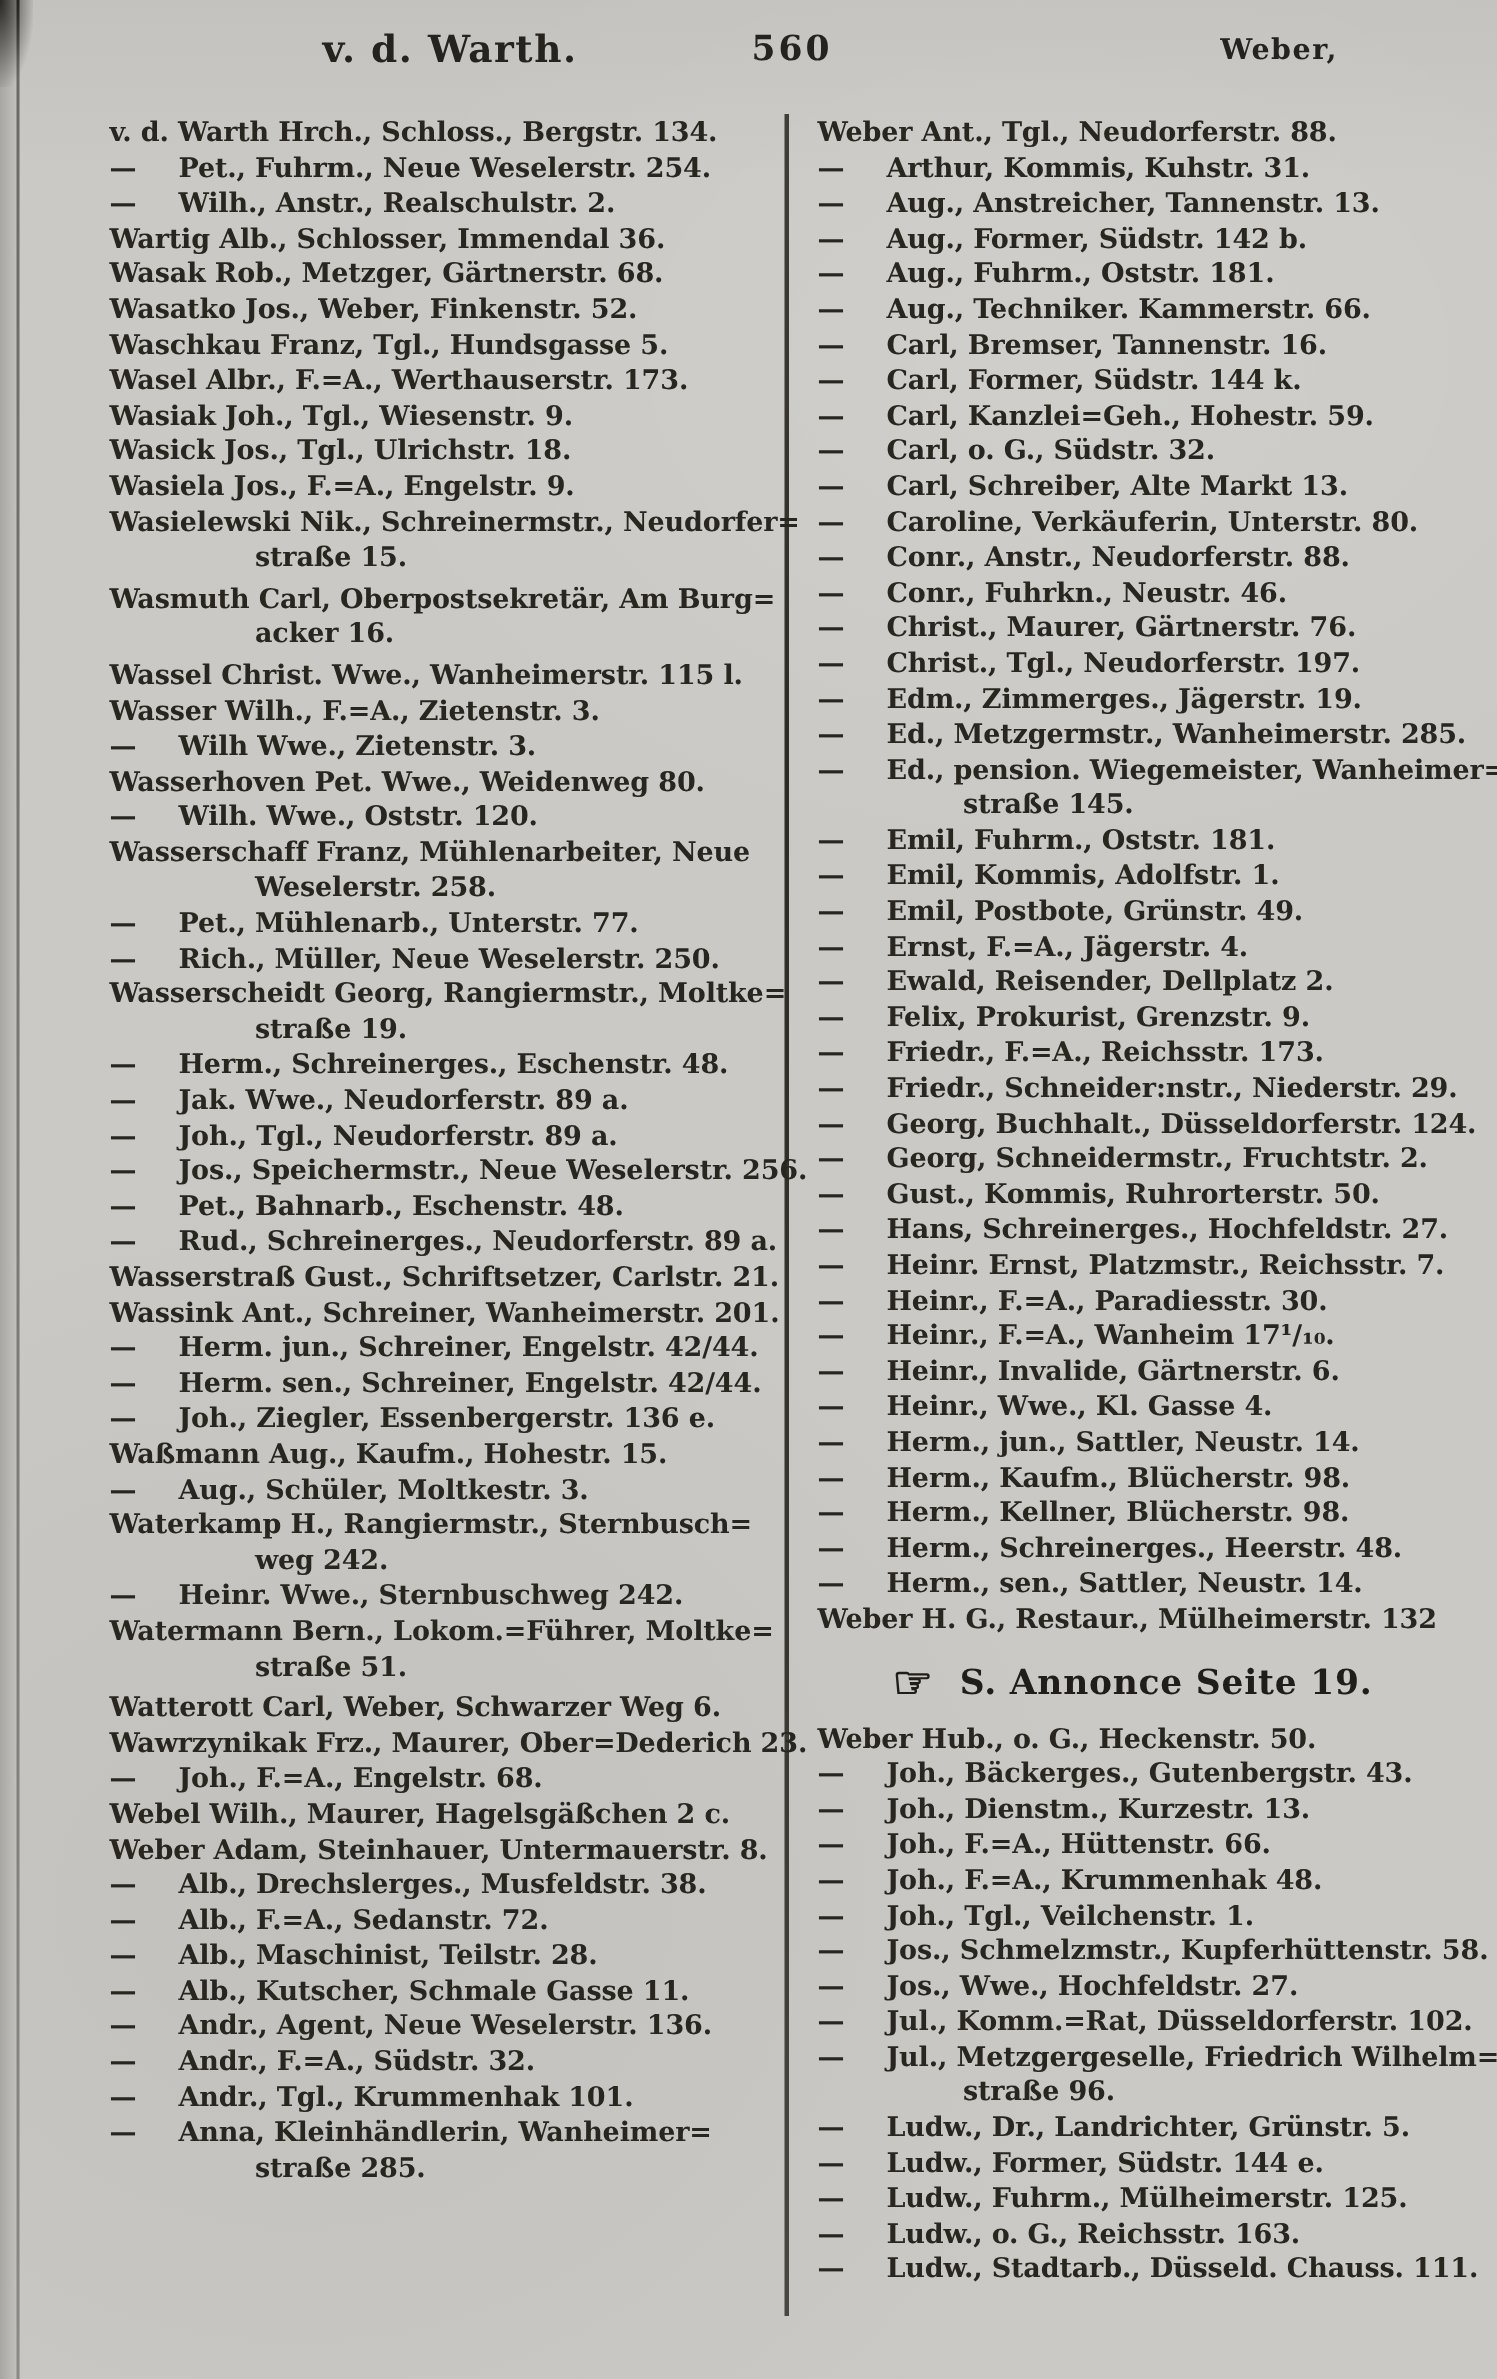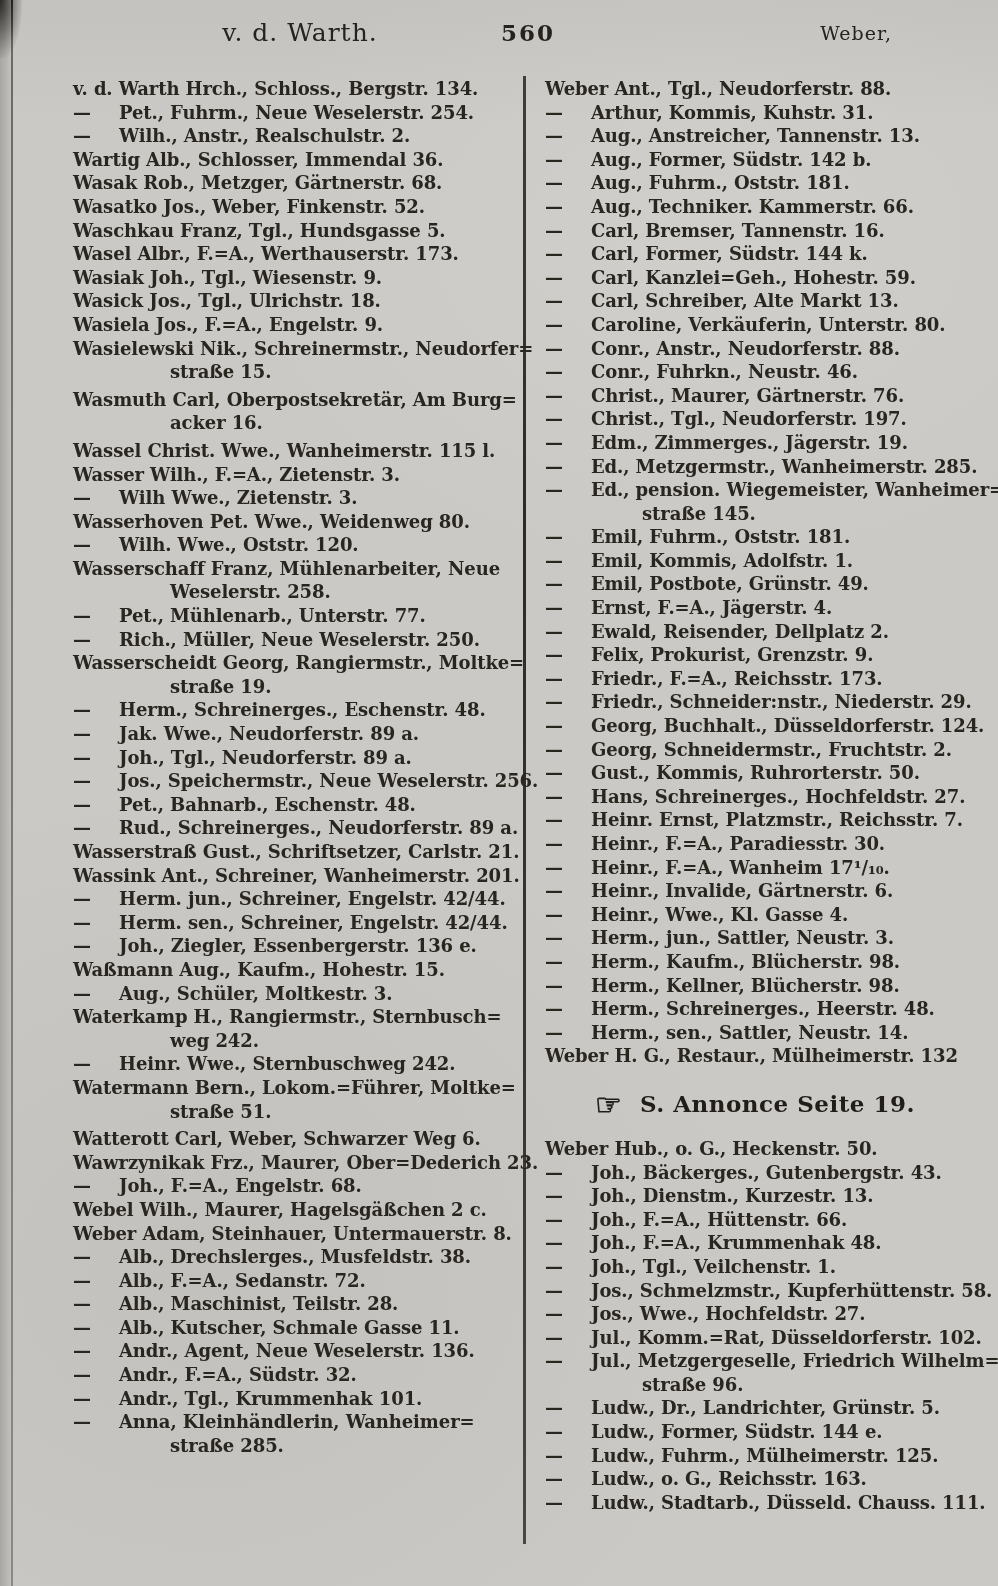--- a/index.html
+++ b/index.html
@@ -25,21 +25,21 @@
     position:absolute;left:11px;top:0;width:2px;height:100%;
     background:linear-gradient(180deg,#2f2e2c,#6b6a66 40px,#7d7c78 60%,#8a8985);
   }
   .scan-corner{
     position:absolute;left:0;top:0;width:22px;height:58px;
     background:radial-gradient(ellipse at 0% 0%, rgba(20,18,16,0.85), rgba(20,18,16,0) 75%);
   }
 
   .header-item{
     position:absolute;top:16px;height:34px;line-height:34px;
-    color:#26221e;font-weight:normal;white-space:nowrap;
+    color:#26221e;font-weight:bold;white-space:nowrap;
   }
   .hdr-left{left:170px;width:260px;text-align:center;font-size:25px;letter-spacing:1px;}
   .hdr-num{left:468px;width:120px;text-align:center;font-size:23px;font-weight:bold;letter-spacing:2px;}
   .hdr-right{left:652px;width:240px;text-align:right;font-size:19px;letter-spacing:1px;}
 
   .column-divider{
     position:absolute;left:523px;top:76px;width:3px;height:1468px;
     background:linear-gradient(180deg,#413e3a,#2e2b27 30%,#3a3733 70%,#4a4743);
   }
 
@@ -51,21 +51,21 @@
   .col-right{left:545px;width:440px;}
 
   .entry{line-height:23.6px;white-space:nowrap;}
   .entry .dash{display:inline-block;width:46px;}
   .entry .cont{display:block;margin-left:97px;white-space:nowrap;}
   .entry.sp{margin-bottom:4px;}
 
   .annonce{
     margin:13px 0 9px 0;padding-left:50px;
     font-size:23px;font-weight:bold;color:#211d18;
-    line-height:46px;white-space:nowrap;letter-spacing:0.5px;
+    line-height:33px;white-space:nowrap;letter-spacing:0.5px;
   }
   .annonce .manicule{
     font-size:30px;vertical-align:-3px;margin-right:18px;letter-spacing:0;
   }
 </style>
 </head>
 <body style="background: rgb(202, 201, 197); color: rgb(41, 37, 31);">
 
 <div class="paper-tone"></div>
 <div class="scan-edge"></div>
@@ -136,20 +136,21 @@
   <div>
       <div class="entry"><span>Weber Ant., Tgl., Neudorferstr. 88.</span></div>
       <div class="entry"><span class="dash">—</span><span>Arthur, Kommis, Kuhstr. 31.</span></div>
       <div class="entry"><span class="dash">—</span><span>Aug., Anstreicher, Tannenstr. 13.</span></div>
       <div class="entry"><span class="dash">—</span><span>Aug., Former, Südstr. 142 b.</span></div>
       <div class="entry"><span class="dash">—</span><span>Aug., Fuhrm., Oststr. 181.</span></div>
       <div class="entry"><span class="dash">—</span><span>Aug., Techniker. Kammerstr. 66.</span></div>
       <div class="entry"><span class="dash">—</span><span>Carl, Bremser, Tannenstr. 16.</span></div>
       <div class="entry"><span class="dash">—</span><span>Carl, Former, Südstr. 144 k.</span></div>
       <div class="entry"><span class="dash">—</span><span>Carl, Kanzlei=Geh., Hohestr. 59.</span></div>
+      <div class="entry"><span class="dash">—</span><span>Carl, o. G., Südstr. 32.</span></div>
       <div class="entry"><span class="dash">—</span><span>Carl, Schreiber, Alte Markt 13.</span></div>
       <div class="entry"><span class="dash">—</span><span>Caroline, Verkäuferin, Unterstr. 80.</span></div>
       <div class="entry"><span class="dash">—</span><span>Conr., Anstr., Neudorferstr. 88.</span></div>
       <div class="entry"><span class="dash">—</span><span>Conr., Fuhrkn., Neustr. 46.</span></div>
       <div class="entry"><span class="dash">—</span><span>Christ., Maurer, Gärtnerstr. 76.</span></div>
       <div class="entry"><span class="dash">—</span><span>Christ., Tgl., Neudorferstr. 197.</span></div>
       <div class="entry"><span class="dash">—</span><span>Edm., Zimmerges., Jägerstr. 19.</span></div>
       <div class="entry"><span class="dash">—</span><span>Ed., Metzgermstr., Wanheimerstr. 285.</span></div>
       <div class="entry"><span class="dash">—</span><span>Ed., pension. Wiegemeister, Wanheimer=</span><span class="cont">straße 145.</span></div>
       <div class="entry"><span class="dash">—</span><span>Emil, Fuhrm., Oststr. 181.</span></div>
@@ -162,21 +163,21 @@
       <div class="entry"><span class="dash">—</span><span>Friedr., Schneider:nstr., Niederstr. 29.</span></div>
       <div class="entry"><span class="dash">—</span><span>Georg, Buchhalt., Düsseldorferstr. 124.</span></div>
       <div class="entry"><span class="dash">—</span><span>Georg, Schneidermstr., Fruchtstr. 2.</span></div>
       <div class="entry"><span class="dash">—</span><span>Gust., Kommis, Ruhrorterstr. 50.</span></div>
       <div class="entry"><span class="dash">—</span><span>Hans, Schreinerges., Hochfeldstr. 27.</span></div>
       <div class="entry"><span class="dash">—</span><span>Heinr. Ernst, Platzmstr., Reichsstr. 7.</span></div>
       <div class="entry"><span class="dash">—</span><span>Heinr., F.=A., Paradiesstr. 30.</span></div>
       <div class="entry"><span class="dash">—</span><span>Heinr., F.=A., Wanheim 17¹/₁₀.</span></div>
       <div class="entry"><span class="dash">—</span><span>Heinr., Invalide, Gärtnerstr. 6.</span></div>
       <div class="entry"><span class="dash">—</span><span>Heinr., Wwe., Kl. Gasse 4.</span></div>
-      <div class="entry"><span class="dash">—</span><span>Herm., jun., Sattler, Neustr. 3.</span></div>
+      <div class="entry"><span class="dash">—</span><span>Herm., jun., Sattler, Neustr. 14.</span></div>
       <div class="entry"><span class="dash">—</span><span>Herm., Kaufm., Blücherstr. 98.</span></div>
       <div class="entry"><span class="dash">—</span><span>Herm., Kellner, Blücherstr. 98.</span></div>
       <div class="entry"><span class="dash">—</span><span>Herm., Schreinerges., Heerstr. 48.</span></div>
       <div class="entry"><span class="dash">—</span><span>Herm., sen., Sattler, Neustr. 14.</span></div>
       <div class="entry"><span>Weber H. G., Restaur., Mülheimerstr. 132</span></div>
     </div>
   <div class="annonce">
     <span class="manicule">☞</span><span>S. Annonce Seite 19.</span>
   </div>
   <div>

